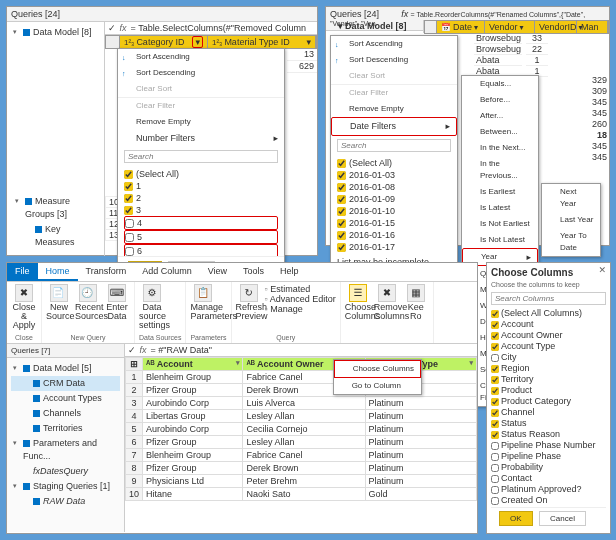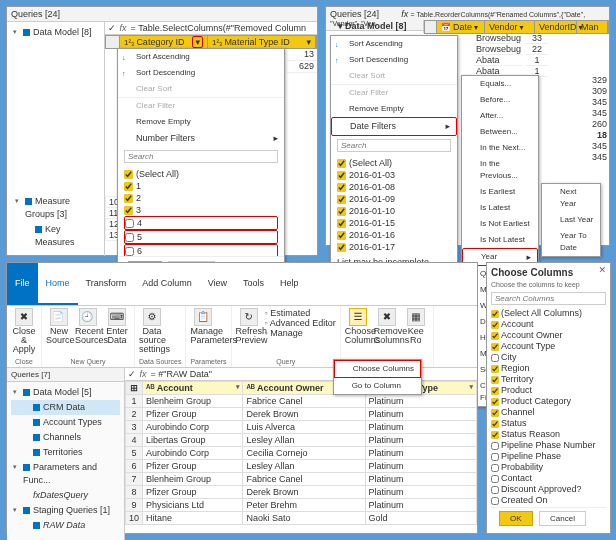--- a/index.html
+++ b/index.html
@@ -35,38 +35,38 @@
 .chk-item{display:flex;align-items:center;gap:3px;padding:1px 0;font-size:8px}
 .chk-item input{width:9px;height:9px}
 .chk-item input.y{accent-color:#f2c811}
 .red-box{border:1px solid #d00;border-radius:2px}
 .btn-row{padding:4px 6px;border-top:1px solid #eee}
 .btn{display:inline-block;padding:2px 10px;font-size:8px;border:1px solid #ccc;background:#fff;margin-left:4px}
 .btn.primary{background:#f2c811;border-color:#c9a50d}
 
 .ribbon{background:#fff}
 .ribbon-tabs{display:flex;background:#fff;border-bottom:1px solid #ccc}
-.ribbon-tabs .tab{padding:15px 8px;font-size:9px}
+.ribbon-tabs .tab{padding:3px 8px;font-size:9px}
 .ribbon-tabs .tab.file{background:#0072c6;color:#fff}
 .ribbon-tabs .tab.active{border-bottom:2px solid #0072c6;color:#0072c6}
 .ribbon-body{display:flex;height:62px;border-bottom:1px solid #ccc}
 .rgroup{border-right:1px solid #eee;padding:2px 4px;display:flex;flex-direction:column;justify-content:space-between}
 .rgroup .icons{display:flex;gap:3px;align-items:flex-start}
 .rgroup .ricon{width:26px;text-align:center;font-size:7px;line-height:8px}
 .rgroup .ricon .glyph{width:18px;height:18px;margin:0 auto 1px;background:#eee;border:1px solid #ccc;display:flex;align-items:center;justify-content:center;font-size:10px}
 .rgroup .ricon.highlight .glyph{background:#fff1b8;border-color:#e6b800}
 .rgroup .lbl{font-size:7px;color:#666;text-align:center}
 .rgroup .stack{font-size:7px;line-height:10px;display:flex;flex-direction:column}
 .rgroup .stack span::before{content:"▫ ";color:#888}
 .main-split{display:flex;height:calc(100% - 82px)}
 .side{width:118px;border-right:1px solid #ccc;background:#fafafa;overflow:hidden}
 .main{flex:1;overflow:hidden;position:relative}
 .datagrid{border-collapse:collapse;width:100%;font-size:8px}
 .datagrid th,.datagrid td{border:1px solid #ddd;padding:1px 3px;text-align:left;white-space:nowrap}
-.datagrid th{background:#fef9c3}
+.datagrid th{background:#bef264}
 .datagrid th.first{background:#eee;width:16px;text-align:center}
 .datagrid th .dd{float:right;color:#666;font-size:7px}
 .datagrid td.rownum{background:#f3f3f3;text-align:center}
 .small-menu{position:absolute;right:55px;top:96px;background:#fff;border:1px solid #999;box-shadow:1px 1px 3px rgba(0,0,0,.3);z-index:5}
 .small-menu .menu-item.red{border:1px solid #d00}
 .choose-dlg{padding:4px;display:flex;flex-direction:column;height:100%}
 .choose-dlg h3{font-size:10px;font-weight:600;margin-bottom:3px}
 .choose-dlg .sub{font-size:7px;color:#666;margin-bottom:4px}
 .choose-list{flex:1;overflow-y:auto;font-size:7px}
 .choose-list .ci{display:flex;align-items:center;gap:2px;padding:0;line-height:11px}
@@ -534,21 +534,21 @@
         <div class="ci">
           <input type="checkbox" style="">
           <span>Probability</span>
         </div>
         <div class="ci">
           <input type="checkbox" style="">
           <span>Contact</span>
         </div>
         <div class="ci">
           <input type="checkbox" style="">
-          <span>Discount Approved?</span>
+          <span>Platinum Approved?</span>
         </div>
         <div class="ci">
           <input type="checkbox" style="">
           <span>Created On</span>
         </div>
         <div class="ci">
           <span>Estimated Close Date</span>
         </div>
       </div>
     <div class="btn-row">

